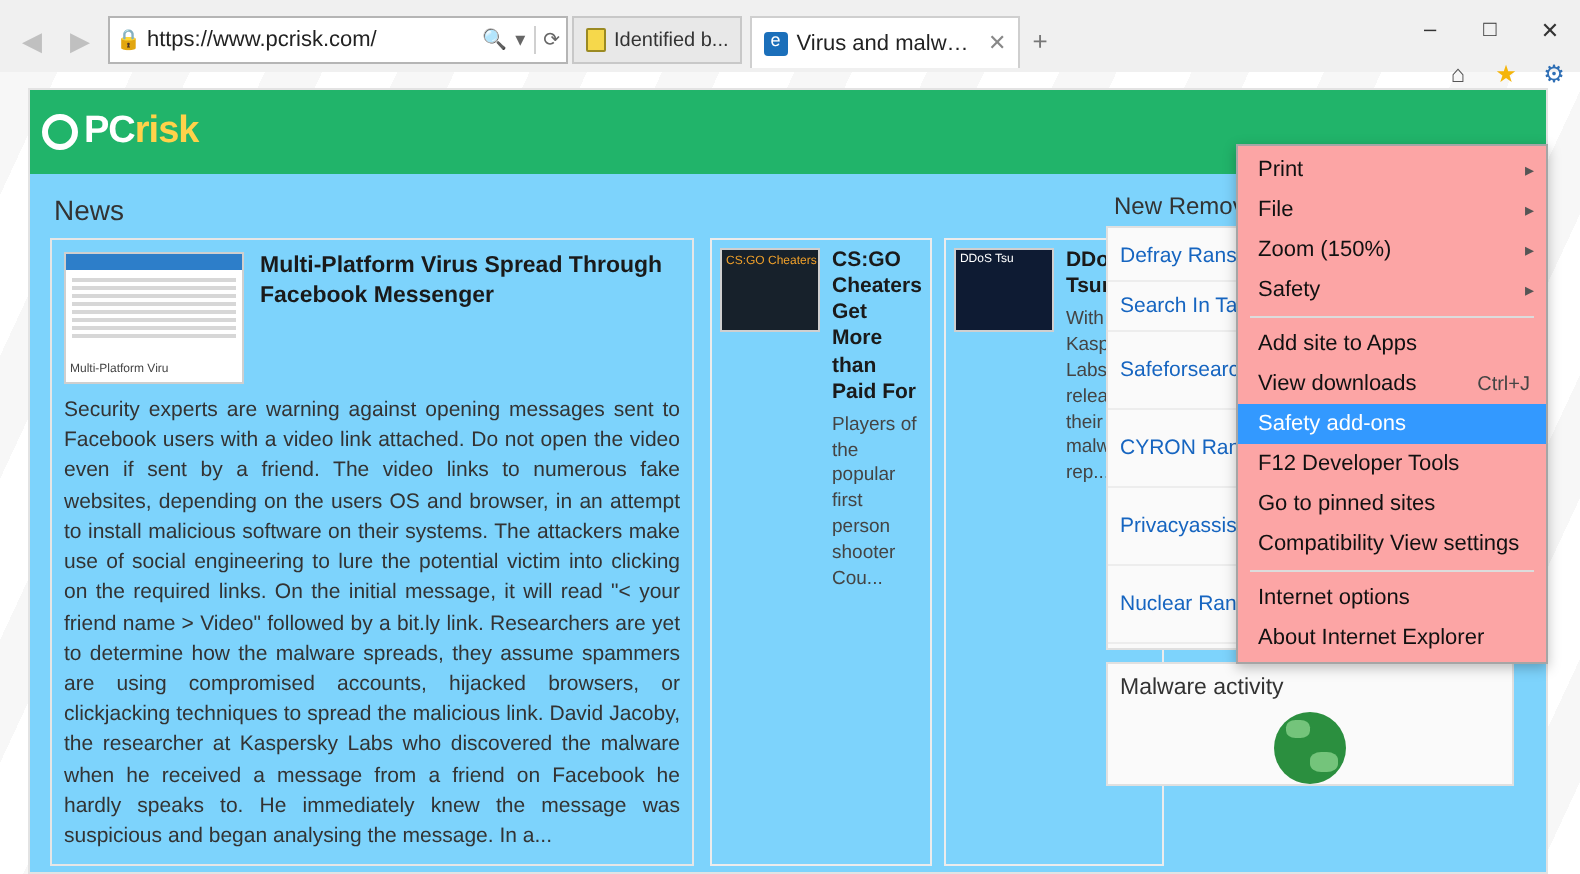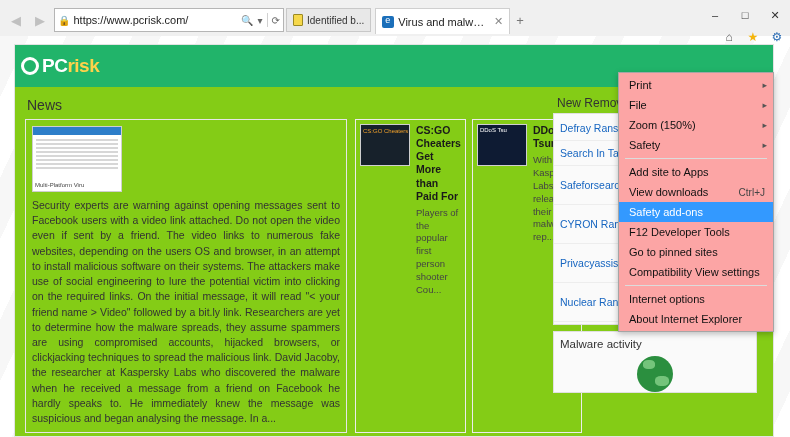--- a/index.html
+++ b/index.html
@@ -74,21 +74,21 @@
     position:absolute; left:0; right:0; top:36px; bottom:0;
     background:#fdfdfd; overflow:hidden;
   }
   #pagebg {
     position:absolute; inset:0;
     background:
       repeating-linear-gradient(115deg, #f7f7f7 0 26px, #ffffff 26px 60px);
   }
   #site {
     position:absolute; left:14px; top:8px; width:760px; bottom:0;
-    background:#84cc16; border:1px solid #e3e3e3;
+    background:#7dd3fc; border:1px solid #e3e3e3;
   }
   
   .site-hdr { height:42px; background:#21b46a; display:flex; align-items:center; }
   .logo { width:108px; display:flex; align-items:center; padding-left:6px; color:#fff; }
   .logo-circle{
     width:18px;height:18px;border-radius:50%;border:3px solid #ffffff;
     display:inline-block; margin-right:3px;
   }
   .logo-text { font-size:19px; font-weight:bold; letter-spacing:-.5px;}
   .logo-text .pc{color:#fff;}
@@ -231,20 +231,21 @@
                       <i></i>
                       <i></i>
                       <i></i>
                       <i></i>
                       <i></i>
                       <i></i>
                       <i></i>
                     </div>
                   <div class="tcap">Multi-Platform Viru</div>
                 </div>
+                <h3>Multi-Platform Virus Spread Through Facebook Messenger</h3>
               </div>
               <p>Security experts are warning against opening messages sent to Facebook users with a video link attached. Do not open the video even if sent by a friend. The video links to numerous fake websites, depending on the users OS and browser, in an attempt to install malicious software on their systems. The attackers make use of social engineering to lure the potential victim into clicking on the required links. On the initial message, it will read "&lt; your friend name &gt; Video" followed by a bit.ly link. Researchers are yet to determine how the malware spreads, they assume spammers are using compromised accounts, hijacked browsers, or clickjacking techniques to spread the malicious link. David Jacoby, the researcher at Kaspersky Labs who discovered the malware when he received a message from a friend on Facebook he hardly speaks to. He immediately knew the message was suspicious and began analysing the message. In a...</p>
             </div>
 
             <div class="news-side">
               <div class="news-item">
                 <div class="thumb-s csgo">
                   <span class="lbl">CS:GO Cheaters</span>
                 </div>
                 <div>

